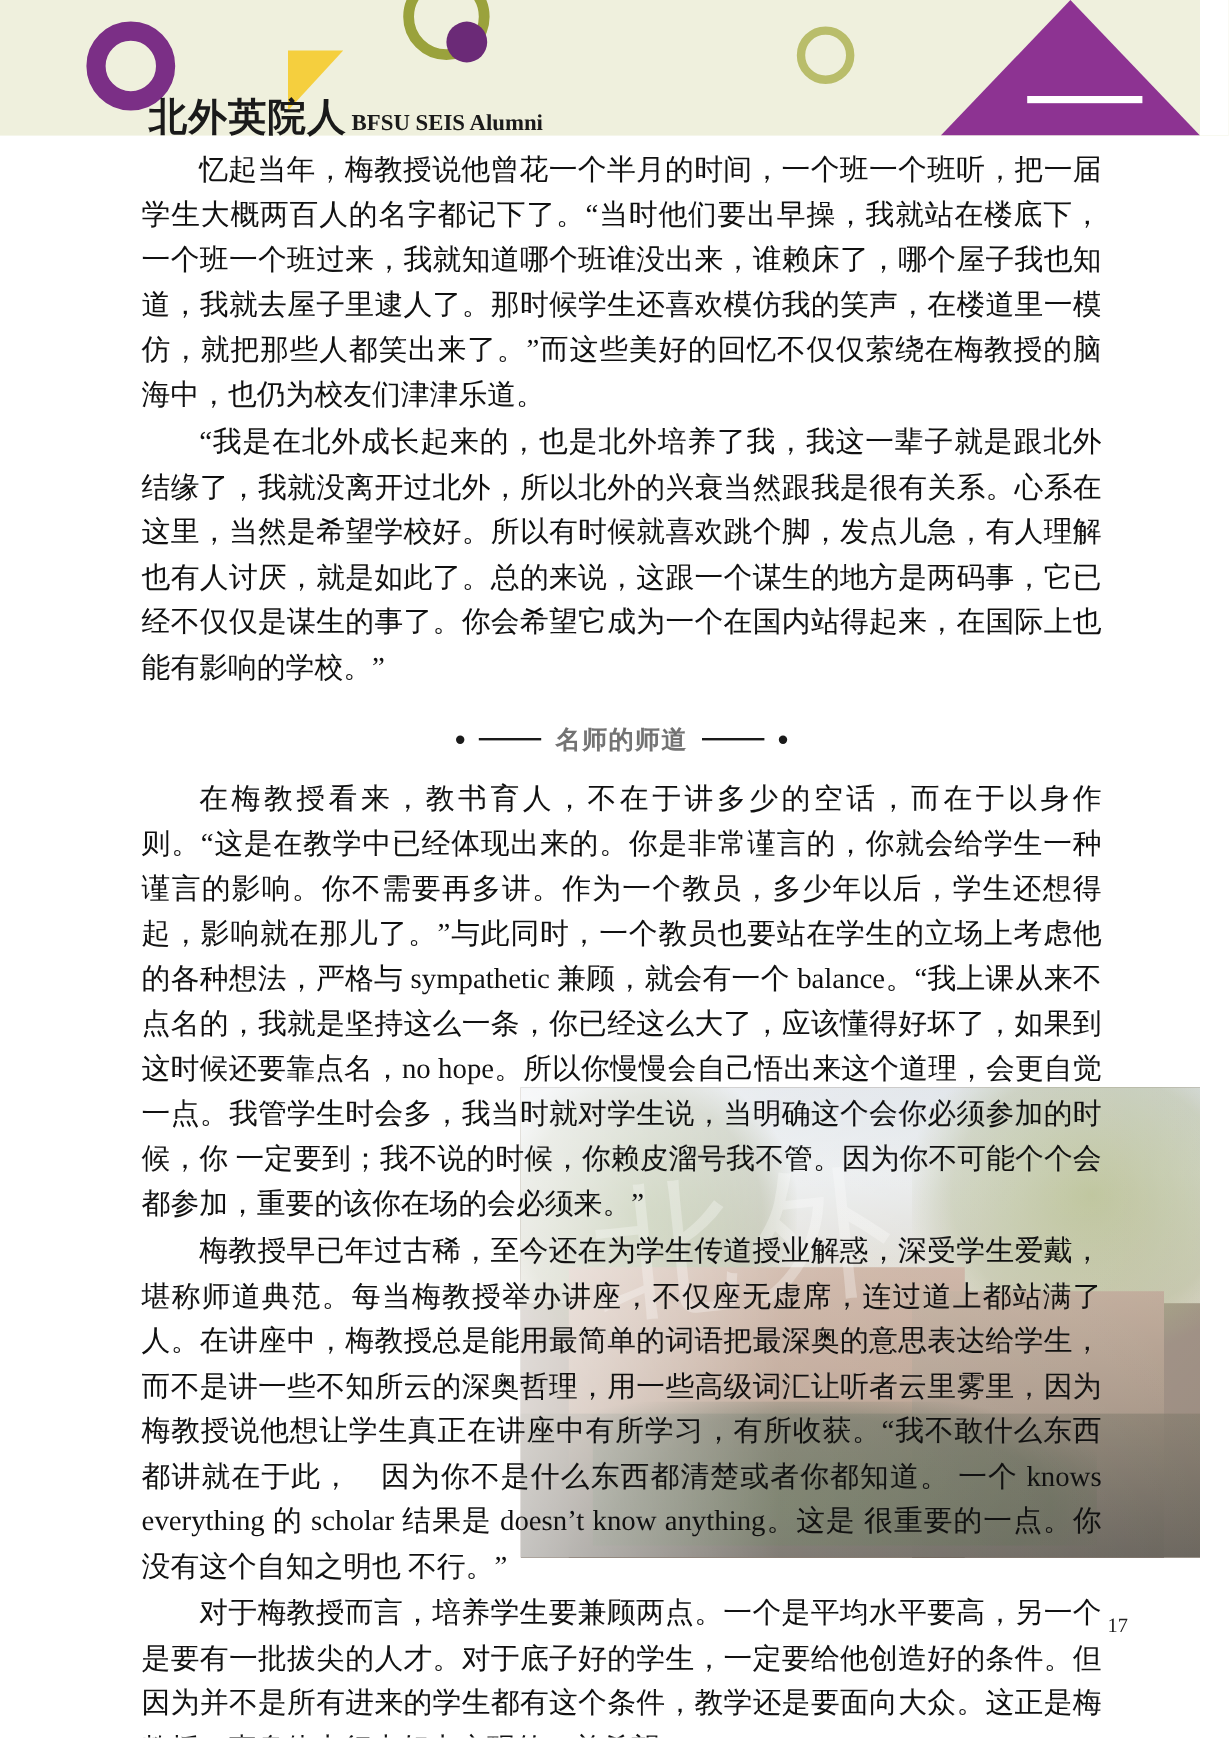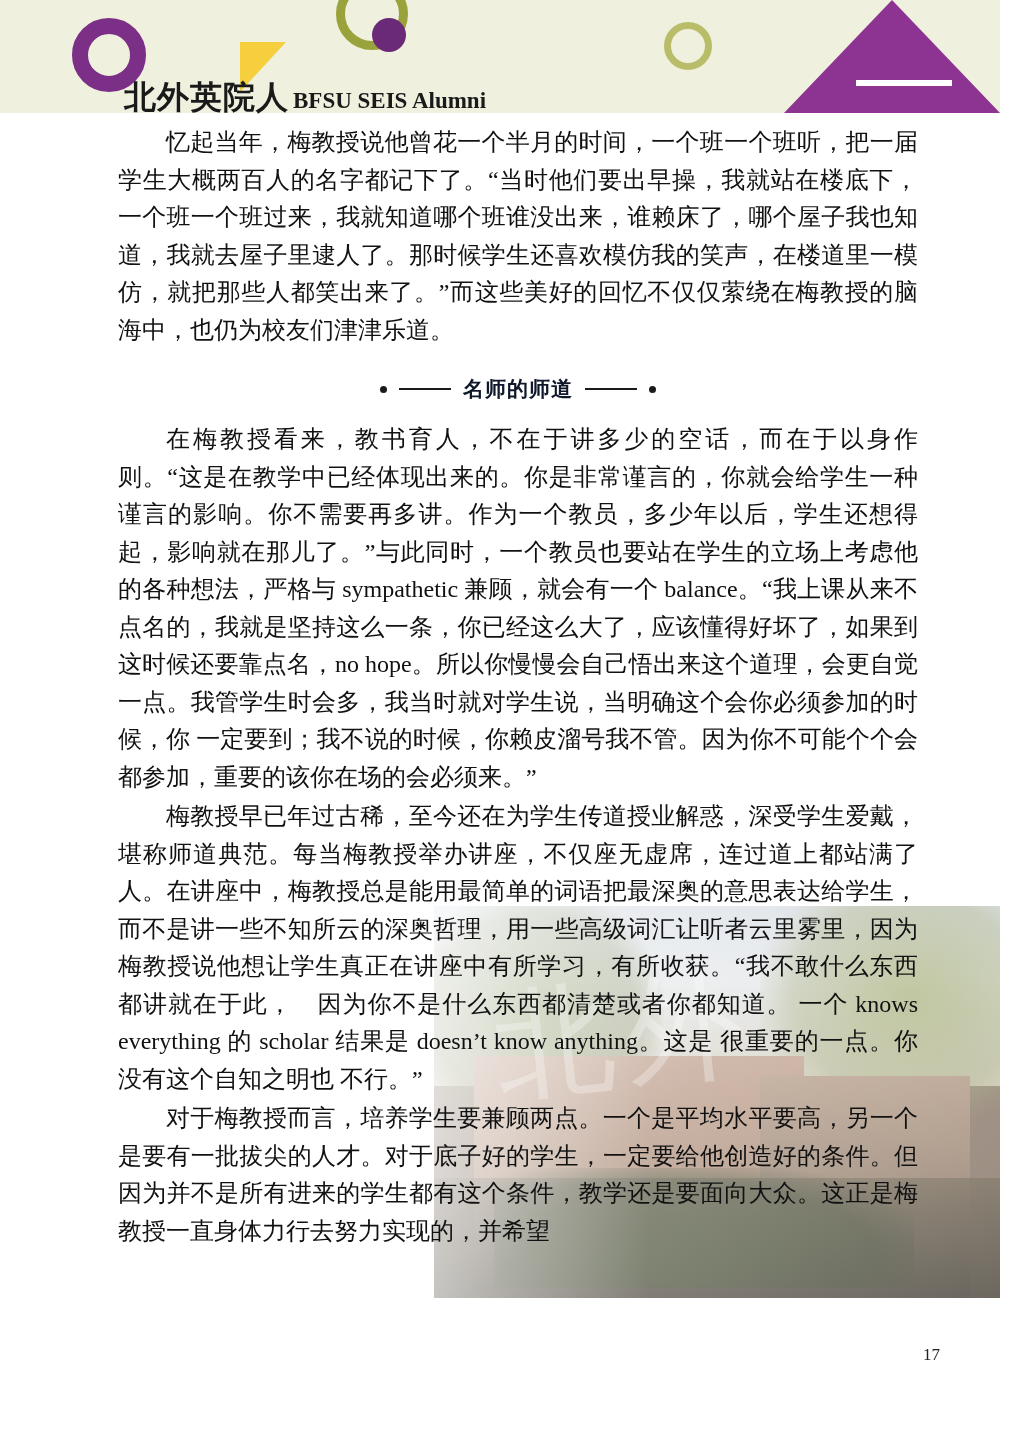--- a/index.html
+++ b/index.html
@@ -107,21 +107,21 @@
   .masthead .cn {
     font-family: "Liberation Serif", serif;
     font-weight: bold;
     font-size: 32px;
     color: #1a1a1a;
     letter-spacing: 1px;
   }
   .masthead .en {
     font-family: "Liberation Serif", serif;
     font-weight: bold;
-    font-size: 23px;
+    font-size: 19px;
     color: #1a1a1a;
     margin-left: 4px;
   }
 
   
   .page-body {
     position: absolute;
     left: 118px;
     top: 124px;
     width: 800px;
@@ -155,21 +155,21 @@
   }
   .section-head .rule {
     width: 52px;
     height: 2px;
     background: #1a1a1a;
     display: inline-block;
   }
   .section-head .sec-title {
     font-size: 21px;
     font-weight: bold;
-    color: #0f172a;
+    color: #737373;
     letter-spacing: 1px;
     font-family: "Liberation Serif", serif;
   }
 
   
   .photo {
     position: absolute;
     left: 434px;
     top: 906px;
     width: 566px;
@@ -271,20 +271,21 @@
   <div class="ground"></div>
   <div class="bush"></div>
   <div class="calligraphy">北外</div>
   <div class="veil"></div>
   <div class="veil2"></div>
 </div>
 
 <div class="page-body">
 
   <p class="para">忆起当年，梅教授说他曾花一个半月的时间，一个班一个班听，把一届学生大概两百人的名字都记下了。“当时他们要出早操，我就站在楼底下，一个班一个班过来，我就知道哪个班谁没出来，谁赖床了，哪个屋子我也知道，我就去屋子里逮人了。那时候学生还喜欢模仿我的笑声，在楼道里一模仿，就把那些人都笑出来了。”而这些美好的回忆不仅仅萦绕在梅教授的脑海中，也仍为校友们津津乐道。</p>
+  <p class="para">“我是在北外成长起来的，也是北外培养了我，我这一辈子就是跟北外结缘了，我就没离开过北外，所以北外的兴衰当然跟我是很有关系。心系在这里，当然是希望学校好。所以有时候就喜欢跳个脚，发点儿急，有人理解也有人讨厌，就是如此了。总的来说，这跟一个谋生的地方是两码事，它已经不仅仅是谋生的事了。你会希望它成为一个在国内站得起来，在国际上也能有影响的学校。”</p>
 
   <div class="section-head">
     <span class="bullet"></span>
     <span class="rule"></span>
     <span class="sec-title">名师的师道</span>
     <span class="rule"></span>
     <span class="bullet"></span>
   </div>
 
   <p class="para">在梅教授看来，教书育人，不在于讲多少的空话，而在于以身作则。“这是在教学中已经体现出来的。你是非常谨言的，你就会给学生一种谨言的影响。你不需要再多讲。作为一个教员，多少年以后，学生还想得起，影响就在那儿了。”与此同时，一个教员也要站在学生的立场上考虑他的各种想法，严格与 sympathetic 兼顾，就会有一个 balance。“我上课从来不点名的，我就是坚持这么一条，你已经这么大了，应该懂得好坏了，如果到这时候还要靠点名，no hope。所以你慢慢会自己悟出来这个道理，会更自觉一点。我管学生时会多，我当时就对学生说，当明确这个会你必须参加的时候，你 一定要到；我不说的时候，你赖皮溜号我不管。因为你不可能个个会都参加，重要的该你在场的会必须来。”</p>

